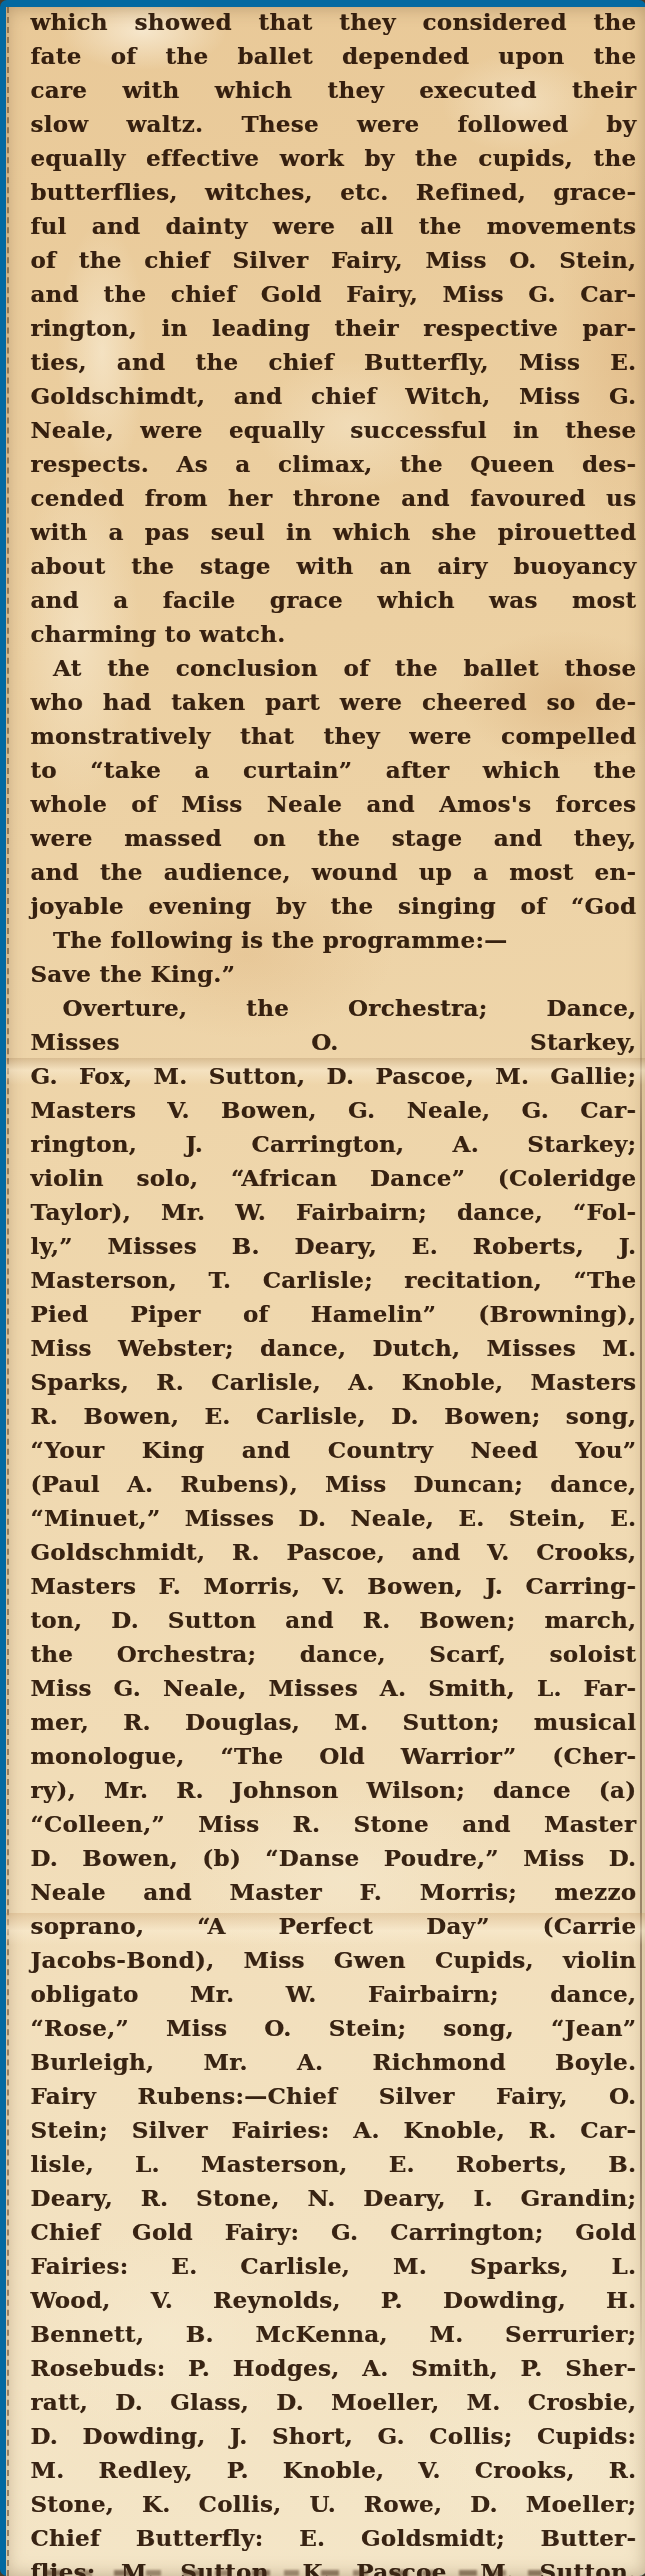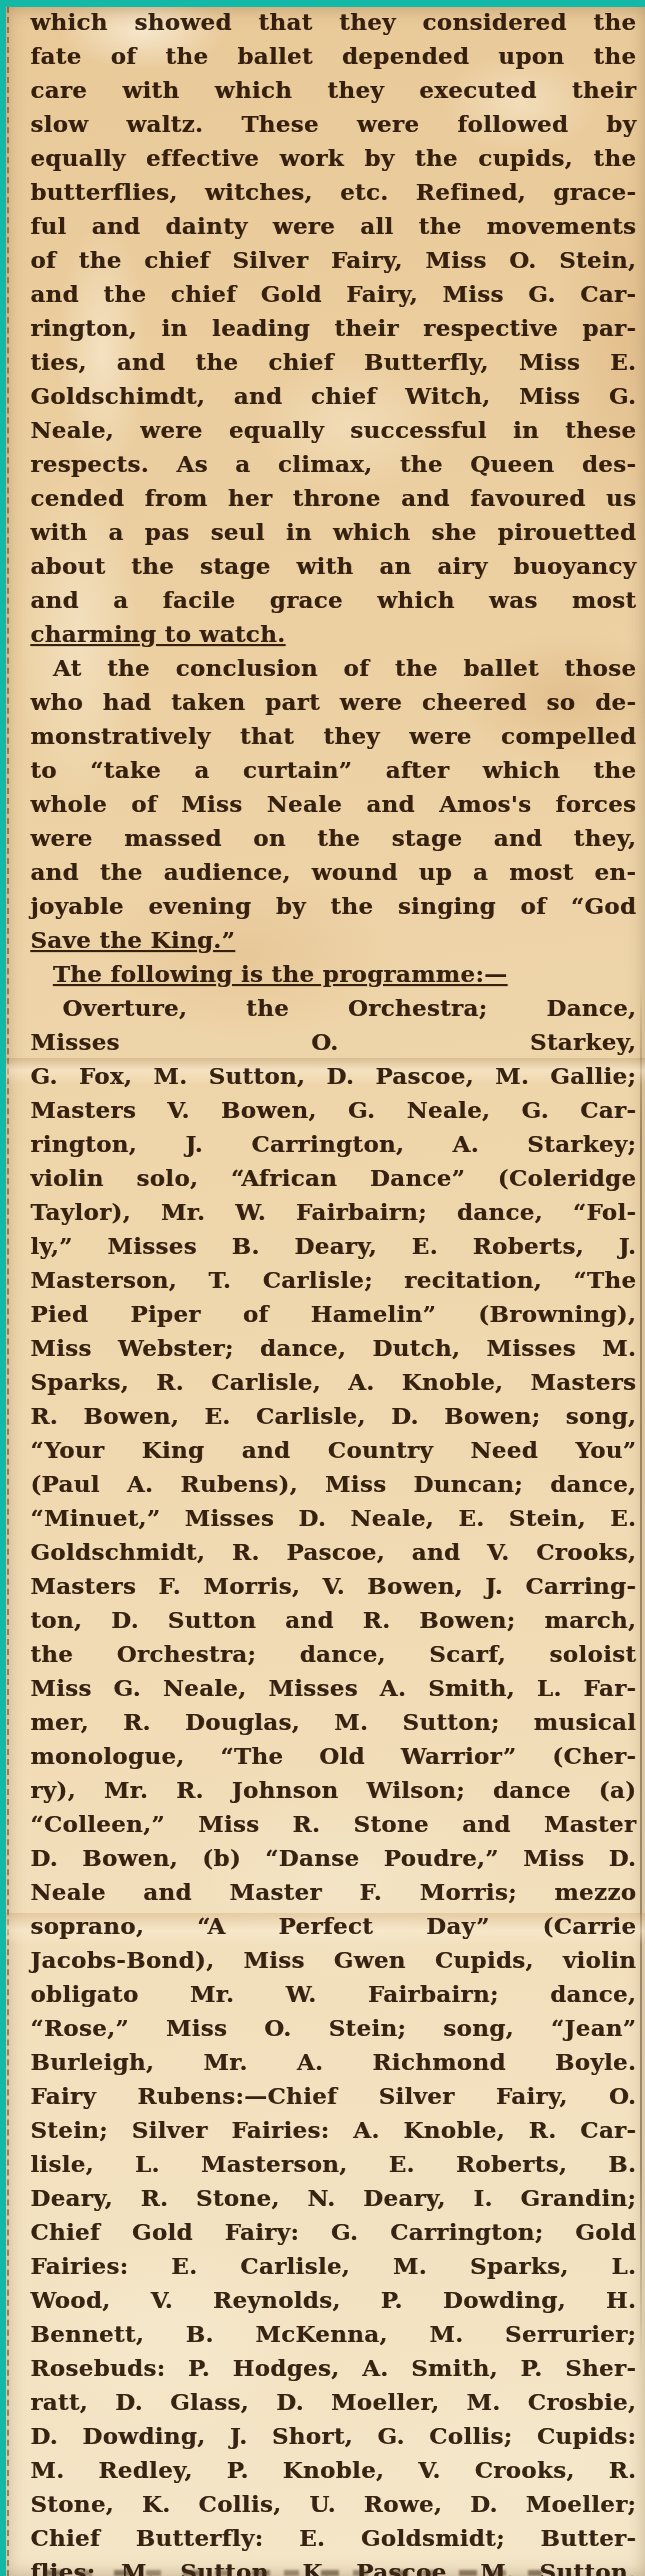--- a/index.html
+++ b/index.html
@@ -48,33 +48,33 @@
   }
   .column{
     position:absolute;left:24px;right:9.6px;top:-2.4px;
     font-size:23px;line-height:34px;font-weight:700;
     color:var(--ink,#3a2718);
     letter-spacing:0.3px;
     mix-blend-mode:multiply;
     text-shadow:0.4px 0.4px 0.6px rgba(58,39,24,.35), -0.2px 0 0.4px rgba(58,39,24,.22);
   }
   .line{display:flex;justify-content:space-between;white-space:pre;}
-  .line.noj{display:block;text-decoration:underline;}
+  .line.noj{display:block;}
   .cut-line{
     position:absolute;left:39px;right:104px;bottom:0;height:5.6px;
     background:repeating-linear-gradient(90deg,
       rgba(70,45,25,.55) 0 17.7px, transparent 17.7px 32px,
       rgba(70,45,25,.45) 32px 47px, transparent 47px 69px);
     filter:blur(0.8px);
   }
 </style>
 </head>
 <body>
 
-<div class="canvas" style="background: #14b8a6;">
+<div class="canvas" style="background: #0369a1; border-radius: 7px;">
   <div class="clipping">
     <div class="rule-left"></div>
     <div class="rule-right"></div>
     <div class="crease-1"></div>
     <div class="crease-2"></div>
     <div class="column">
         <div class="line"><span>which</span><span>showed</span><span>that</span><span>they</span><span>considered</span><span>the</span></div>
         <div class="line"><span>fate</span><span>of</span><span>the</span><span>ballet</span><span>depended</span><span>upon</span><span>the</span></div>
         <div class="line"><span>care</span><span>with</span><span>which</span><span>they</span><span>executed</span><span>their</span></div>
         <div class="line"><span>slow</span><span>waltz.</span><span>These</span><span>were</span><span>followed</span><span>by</span></div>
@@ -94,22 +94,22 @@
         <div class="line"><span>and</span><span>a</span><span>facile</span><span>grace</span><span>which</span><span>was</span><span>most</span></div>
         <div class="line noj">charming to watch.</div>
         <div class="line" style="padding-left: 22.5px;"><span>At</span><span>the</span><span>conclusion</span><span>of</span><span>the</span><span>ballet</span><span>those</span></div>
         <div class="line"><span>who</span><span>had</span><span>taken</span><span>part</span><span>were</span><span>cheered</span><span>so</span><span>de-</span></div>
         <div class="line"><span>monstratively</span><span>that</span><span>they</span><span>were</span><span>compelled</span></div>
         <div class="line"><span>to</span><span>“take</span><span>a</span><span>curtain”</span><span>after</span><span>which</span><span>the</span></div>
         <div class="line"><span>whole</span><span>of</span><span>Miss</span><span>Neale</span><span>and</span><span>Amos's</span><span>forces</span></div>
         <div class="line"><span>were</span><span>massed</span><span>on</span><span>the</span><span>stage</span><span>and</span><span>they,</span></div>
         <div class="line"><span>and</span><span>the</span><span>audience,</span><span>wound</span><span>up</span><span>a</span><span>most</span><span>en-</span></div>
         <div class="line"><span>joyable</span><span>evening</span><span>by</span><span>the</span><span>singing</span><span>of</span><span>“God</span></div>
+        <div class="line noj" style="padding-left: 22.5px;">The following is the programme:—</div>
         <div class="line noj">Save the King.”</div>
-        <div class="line noj" style="padding-left: 22.5px;">The following is the programme:—</div>
         <div class="line" style="padding-left: 32px;"><span>Overture,</span><span>the</span><span>Orchestra;</span><span>Dance,</span></div>
         <div class="line"><span>Misses</span><span>O.</span><span>Starkey,</span></div>
         <div class="line"><span>G.</span><span>Fox,</span><span>M.</span><span>Sutton,</span><span>D.</span><span>Pascoe,</span><span>M.</span><span>Gallie;</span></div>
         <div class="line"><span>Masters</span><span>V.</span><span>Bowen,</span><span>G.</span><span>Neale,</span><span>G.</span><span>Car-</span></div>
         <div class="line"><span>rington,</span><span>J.</span><span>Carrington,</span><span>A.</span><span>Starkey;</span></div>
         <div class="line"><span>violin</span><span>solo,</span><span>“African</span><span>Dance”</span><span>(Coleridge</span></div>
         <div class="line"><span>Taylor),</span><span>Mr.</span><span>W.</span><span>Fairbairn;</span><span>dance,</span><span>“Fol-</span></div>
         <div class="line"><span>ly,”</span><span>Misses</span><span>B.</span><span>Deary,</span><span>E.</span><span>Roberts,</span><span>J.</span></div>
         <div class="line"><span>Masterson,</span><span>T.</span><span>Carlisle;</span><span>recitation,</span><span>“The</span></div>
         <div class="line"><span>Pied</span><span>Piper</span><span>of</span><span>Hamelin”</span><span>(Browning),</span></div>

